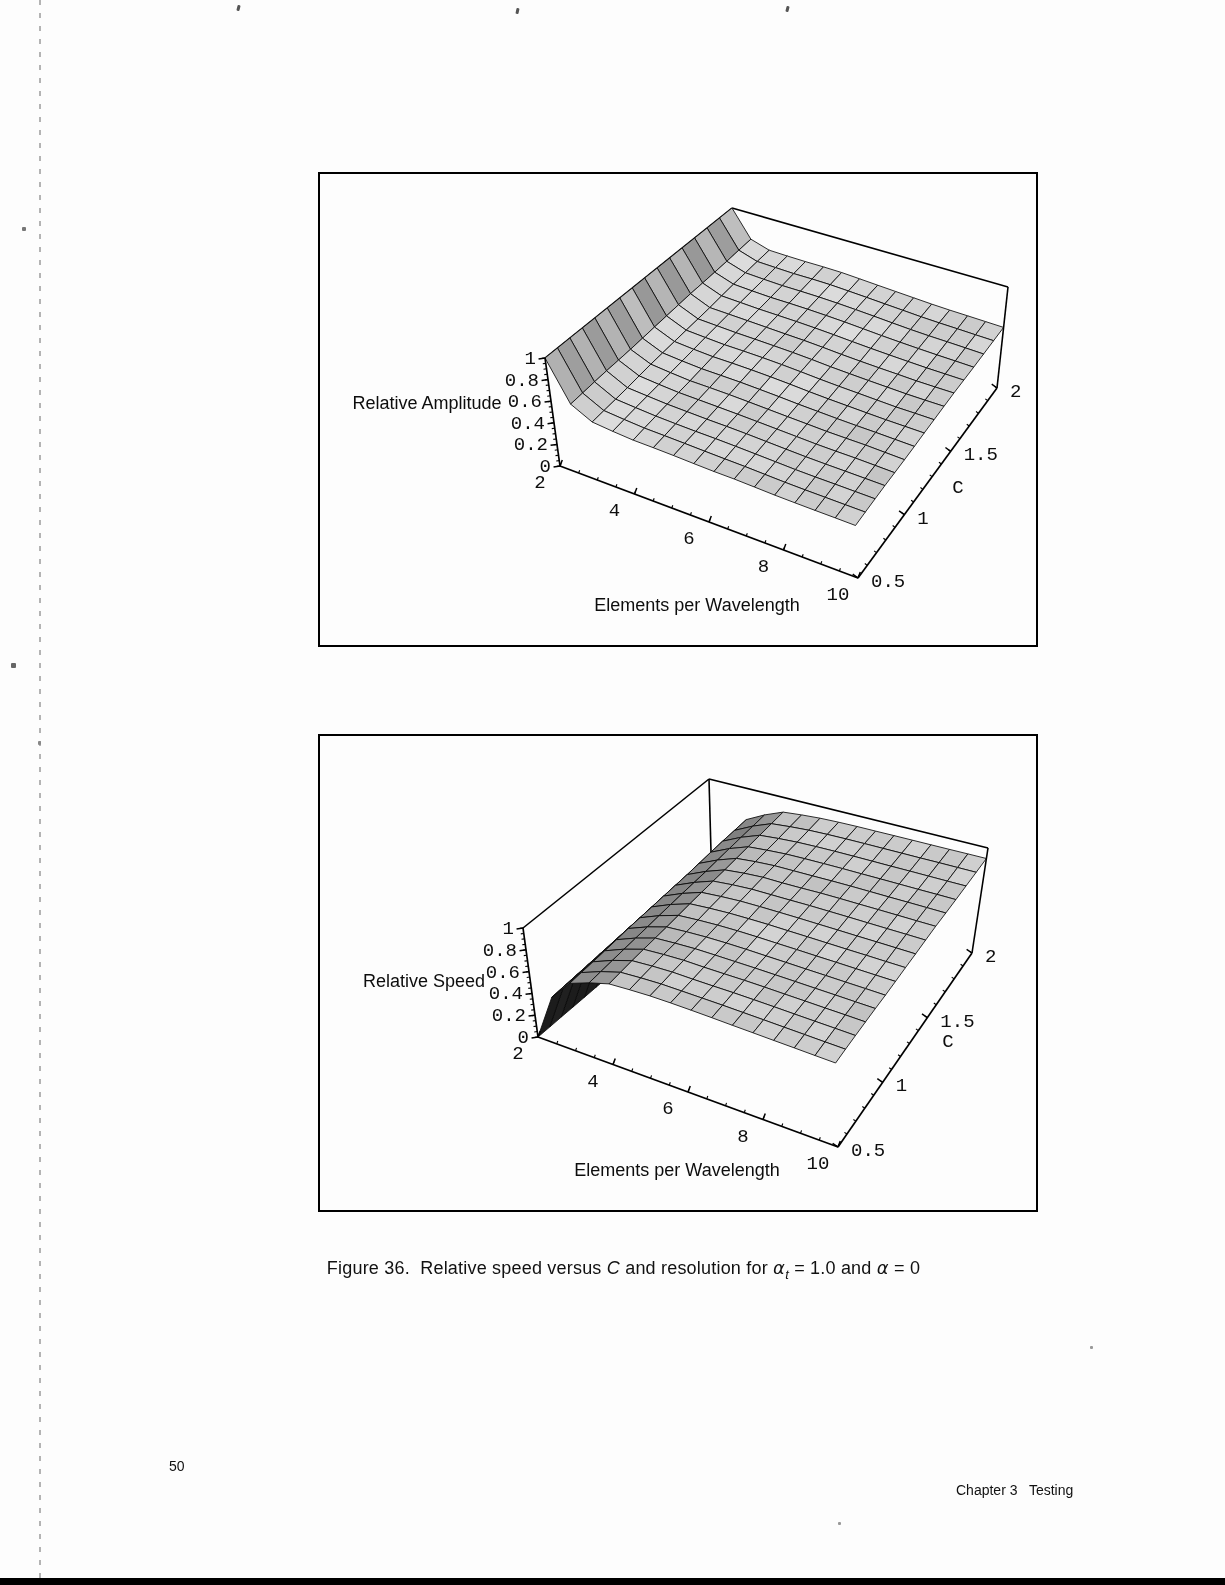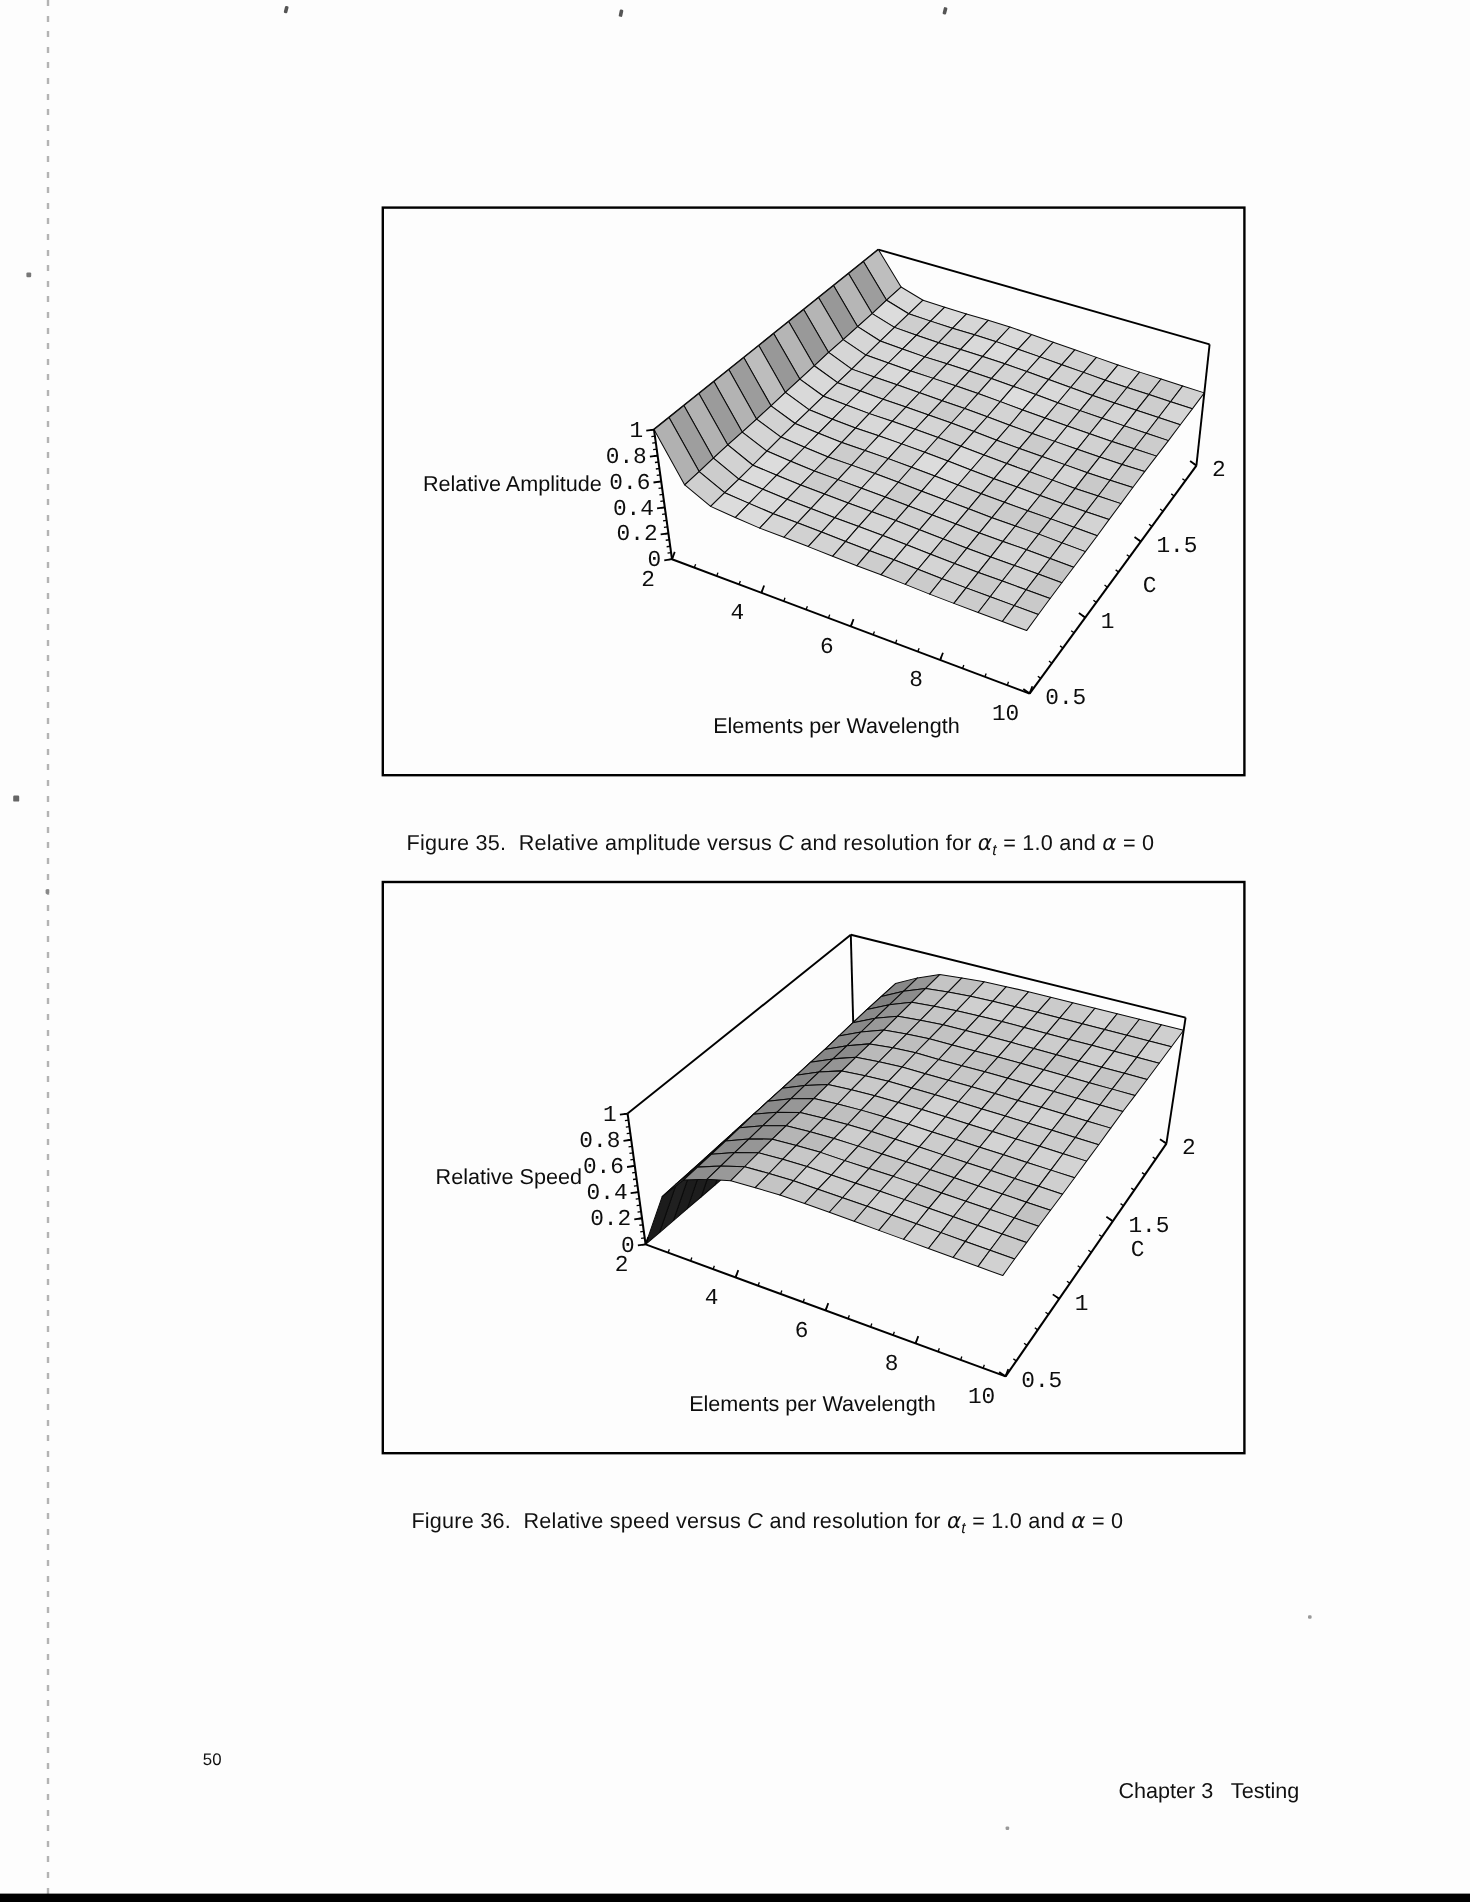--- a/index.html
+++ b/index.html
@@ -9,21 +9,21 @@
         background:repeating-linear-gradient(180deg, rgba(90,90,90,.45) 0 5px, transparent 5px 13px);}
   .scan-bottom-bar{position:absolute;left:0;bottom:0;width:1225px;height:7px;background:#000;}
   .speck{position:absolute;background:#555;border-radius:1px;}
   .fig-frame{position:absolute;border:2px solid #000;background:transparent;}
   #plots{position:absolute;left:0;top:0;}
   .caption{position:absolute;font-size:18px;white-space:pre-wrap;letter-spacing:.2px;}
   .caption .ital{font-style:italic;}
   .caption .greek{font-style:italic;font-family:"DejaVu Sans",sans-serif;}
   .caption sub{font-style:italic;font-size:13px;}
   .page-number{position:absolute;left:169px;top:1458px;font-size:14px;}
-  .footer-right{position:absolute;left:932px;top:1482px;font-size:18px;white-space:pre;}
+  .footer-right{position:absolute;left:956px;top:1482px;font-size:14px;white-space:pre;}
   text{fill:#0d0d0d;}
   .tickfont{font-family:"Liberation Mono","DejaVu Sans Mono",monospace;font-size:19px;}
   .titlefont{font-family:"Liberation Sans",sans-serif;font-size:18px;}
   .ctitle{font-family:"Liberation Mono","DejaVu Sans Mono",monospace;font-size:19px;}
 </style>
 </head>
 <body>
 
 <div class="page">
 
@@ -703,25 +703,22 @@
         <text x="851" y="1156" text-anchor="start" class="tickfont">0.5</text>
         <text x="895.6666666666666" y="1091.3333333333333" text-anchor="start" class="tickfont">1</text>
         <text x="940.3333333333334" y="1026.6666666666667" text-anchor="start" class="tickfont">1.5</text>
         <text x="985" y="962" text-anchor="start" class="tickfont">2</text>
         <text x="424" y="987" text-anchor="middle" class="titlefont">Relative Speed</text>
         <text x="677" y="1176" text-anchor="middle" class="titlefont">Elements per Wavelength</text>
         <text x="948" y="1047" text-anchor="middle" class="ctitle">C</text>
       </g>
     </svg>
 
-  <div class="caption" style="left:318px;top:671px;">
-    <span>Figure 35.</span><span>  Relative amplitude versus </span><span class="ital">C</span><span> and resolution for </span><span class="greek">α</span><sub>t</sub><span> = 1.0 and </span><span class="greek">α</span><span> = 0</span>
-  </div>
-
-  <div class="caption" style="left:322px;top:1236px;">
+
+  <div class="caption" style="left:306px;top:1236px;">
     <span>Figure 36.</span><span>  Relative speed versus </span><span class="ital">C</span><span> and resolution for </span><span class="greek">α</span><sub>t</sub><span> = 1.0 and </span><span class="greek">α</span><span> = 0</span>
   </div>
 
   <div class="page-number">50</div>
   <div class="footer-right">Chapter 3   Testing</div>
 
   <div class="scan-bottom-bar"></div>
 </div>
 
 </body></html>

